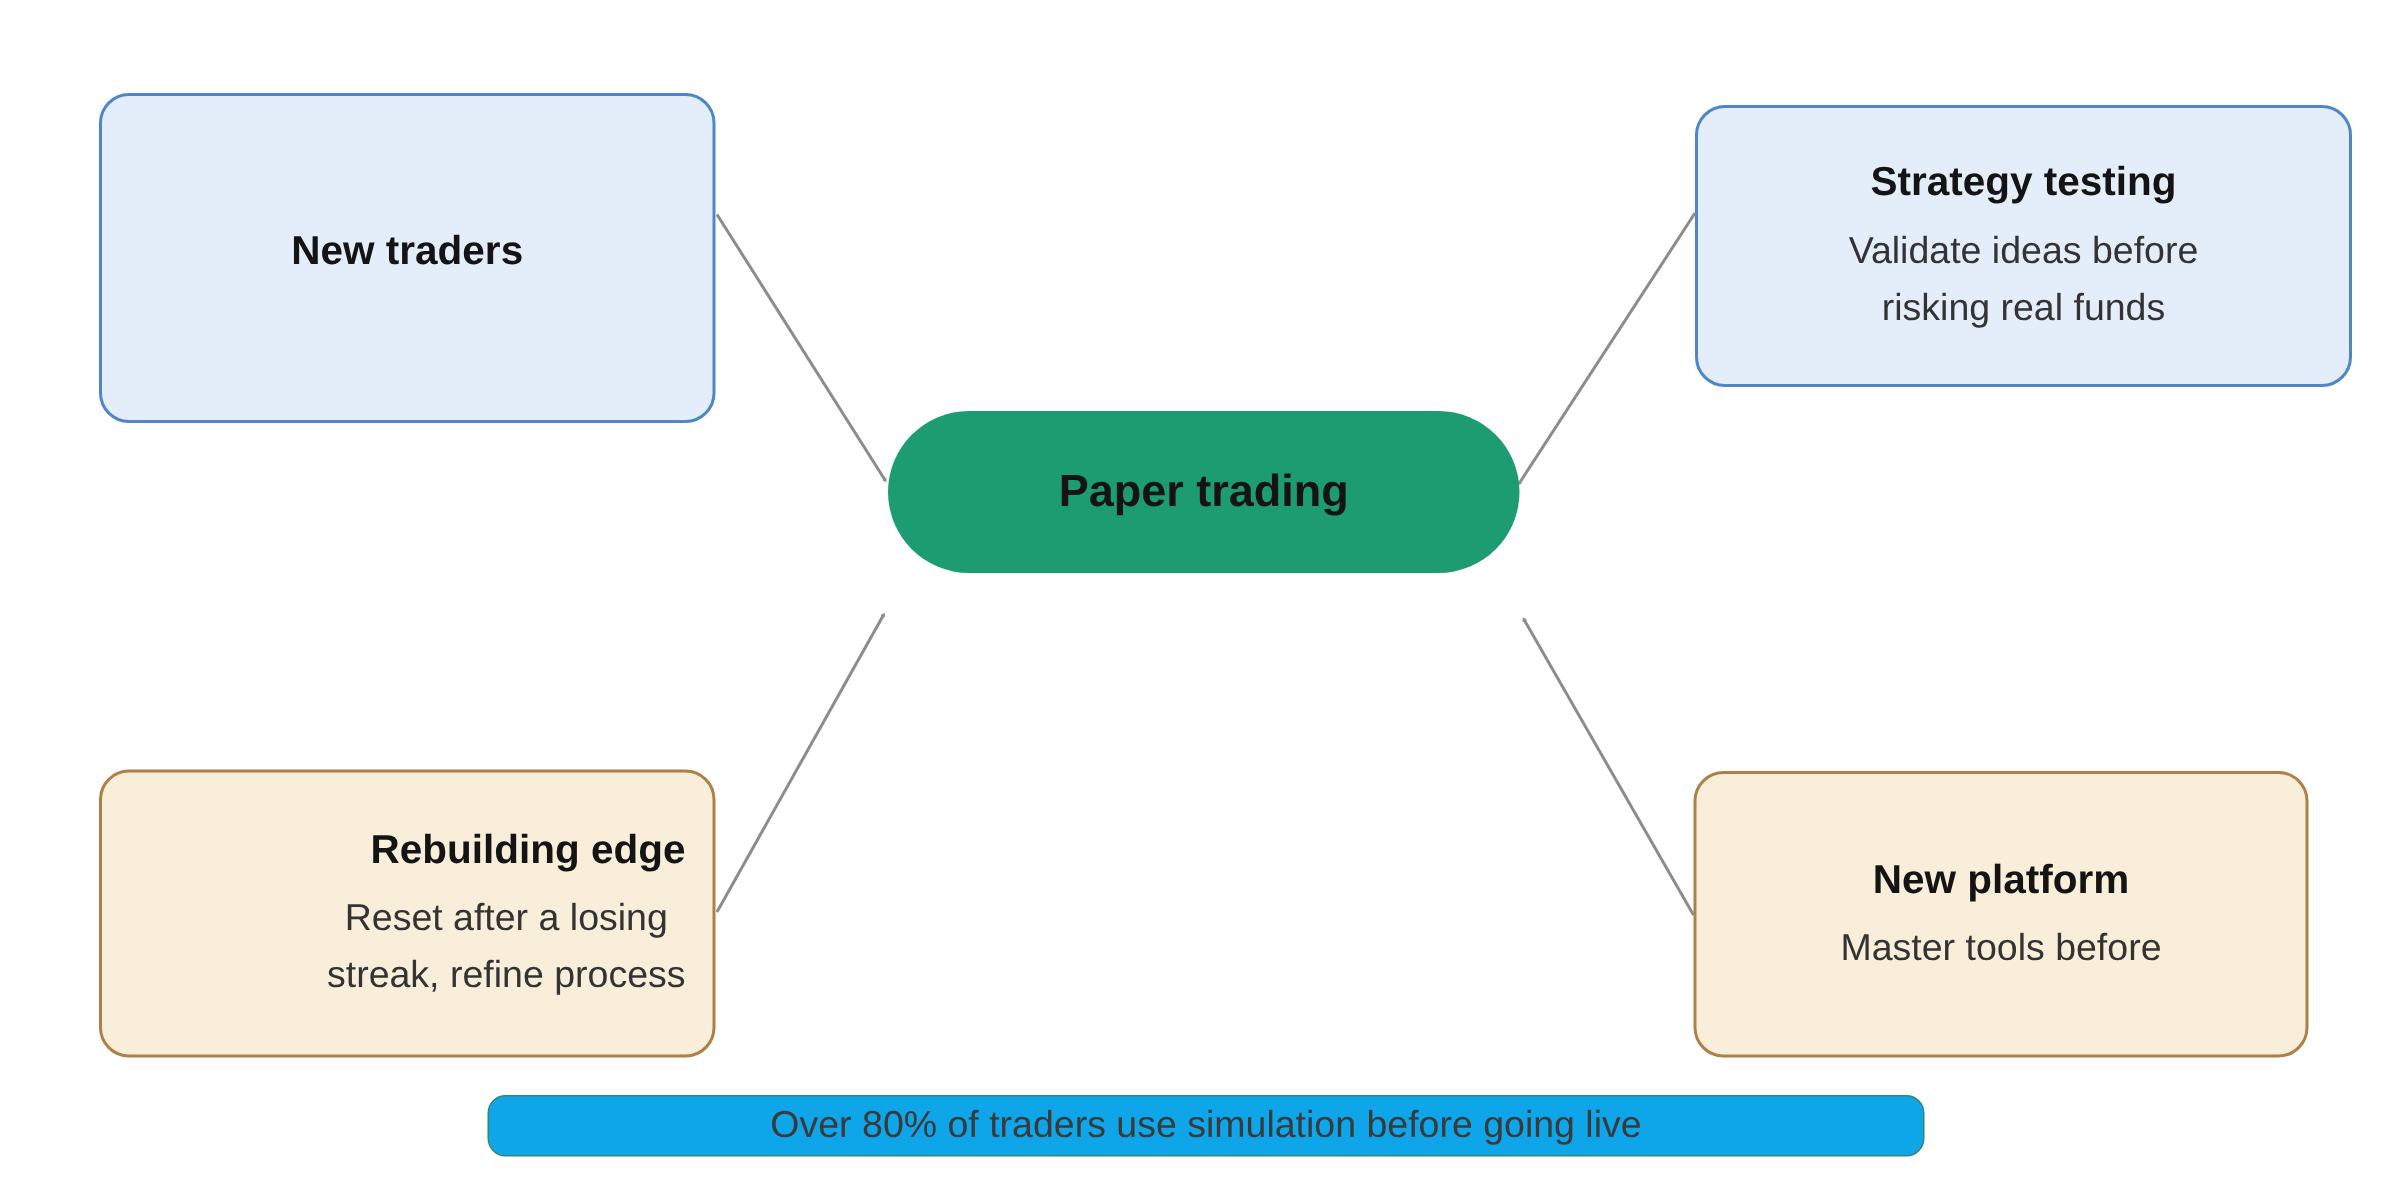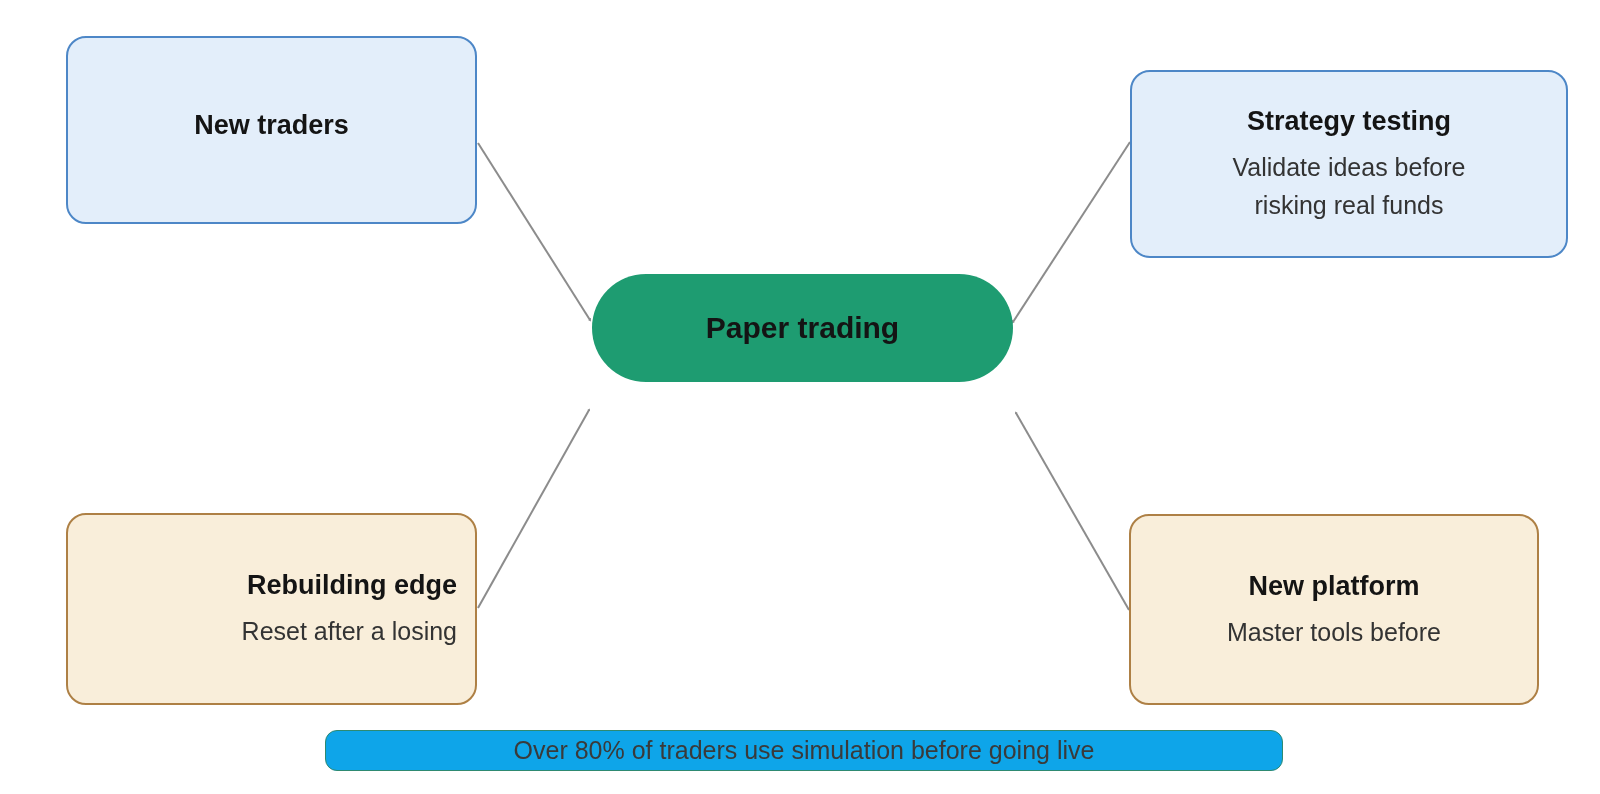--- a/index.html
+++ b/index.html
@@ -82,21 +82,21 @@
     border-radius: 12px;
     display: flex;
     align-items: center;
     justify-content: center;
   }
   .banner-label {
     font-size: 25px;
     color: #3a3a3a;
   }
   
-  .pos-top-left     { left: 66px;   top: 36px;  width: 411px; height: 188px; }
+  .pos-top-left     { left: 66px;   top: 62px;  width: 411px; height: 220px; }
   .pos-top-right    { left: 1130px; top: 46px;  width: 438px; height: 188px; margin-top: 24px; }
   .pos-bottom-left  { left: 66px;   top: 513px; width: 411px; height: 192px; align-items: flex-end; }
   .pos-bottom-right { left: 1129px; top: 514px; width: 410px; height: 191px; }
 </style>
 </head>
 <body>
 
 <div class="canvas">
 
   <svg class="arrow-layer" viewBox="0 0 1600 794" xmlns="http://www.w3.org/2000/svg">
@@ -120,20 +120,21 @@
     <div class="node-desc">
       <div>Validate ideas before</div>
       <div>risking real funds</div>
     </div>
   </div>
 
   <div class="node tan pos-bottom-left">
     <div class="node-title">Rebuilding edge</div>
     <div class="node-desc">
       <div>Reset after a losing</div>
+      <div>streak, refine process</div>
     </div>
   </div>
 
   <div class="node tan pos-bottom-right">
     <div class="node-title">New platform</div>
     <div class="node-desc">
       <div>Master tools before</div>
     </div>
   </div>
 

